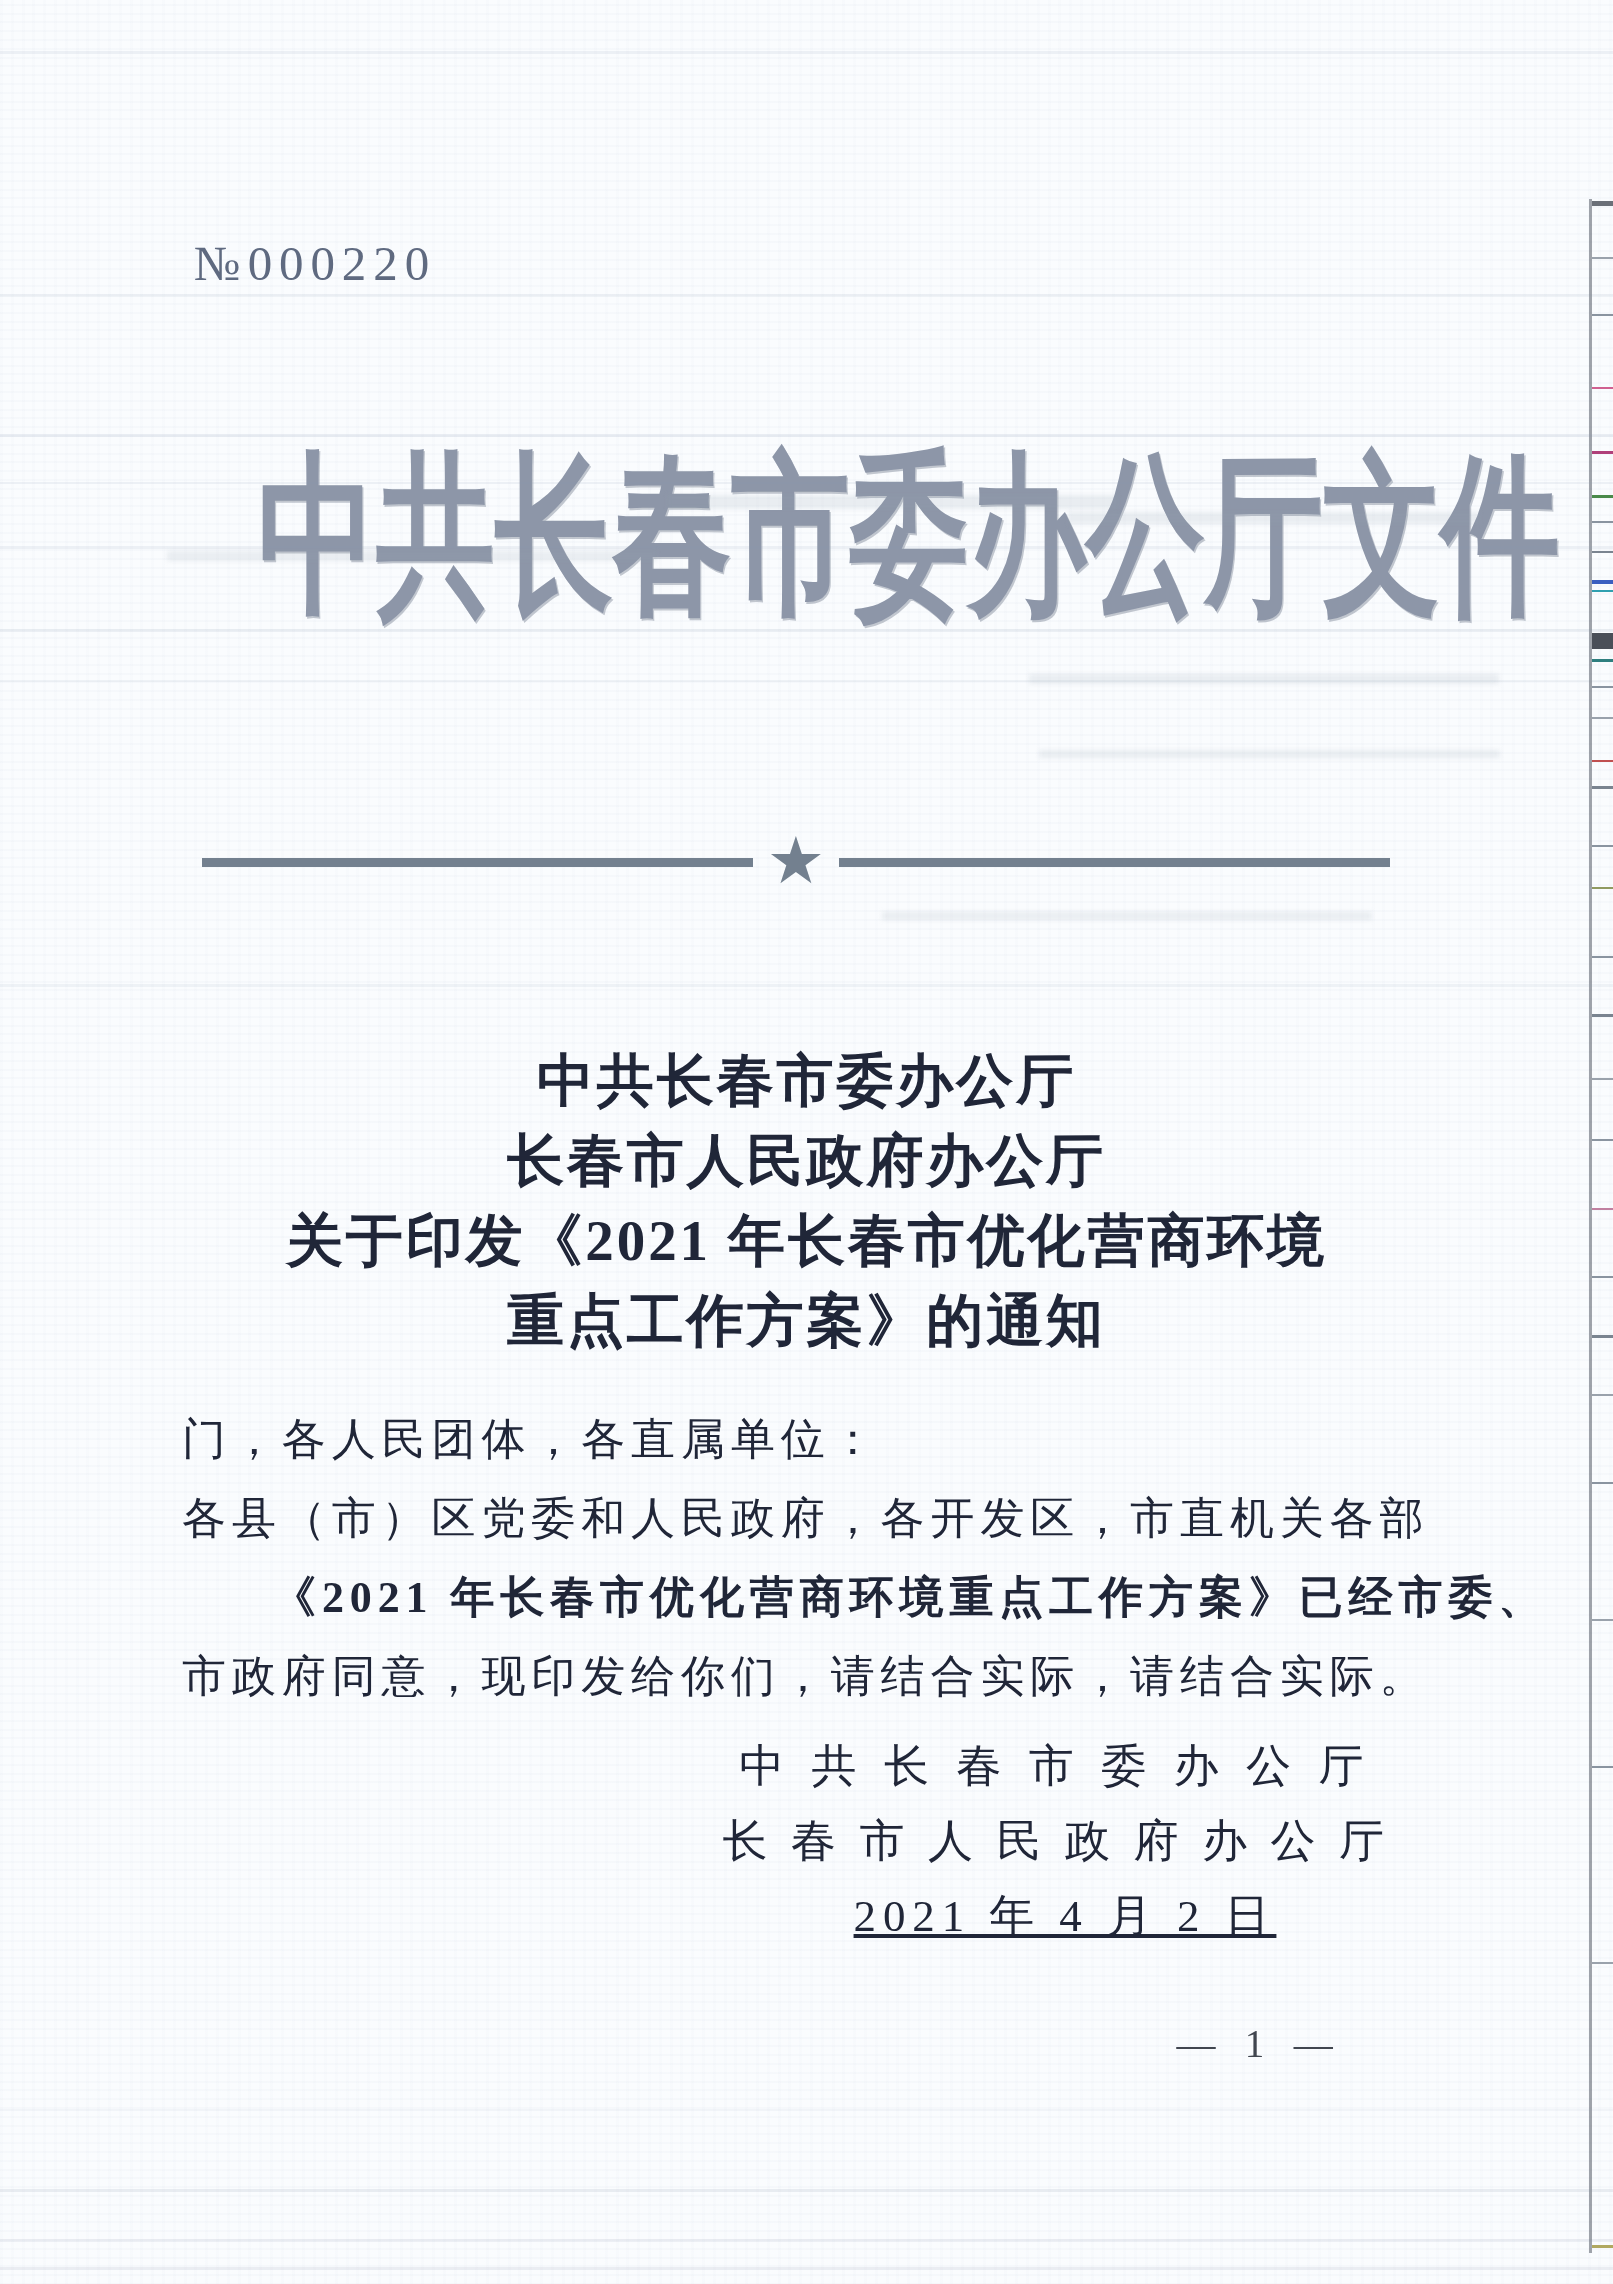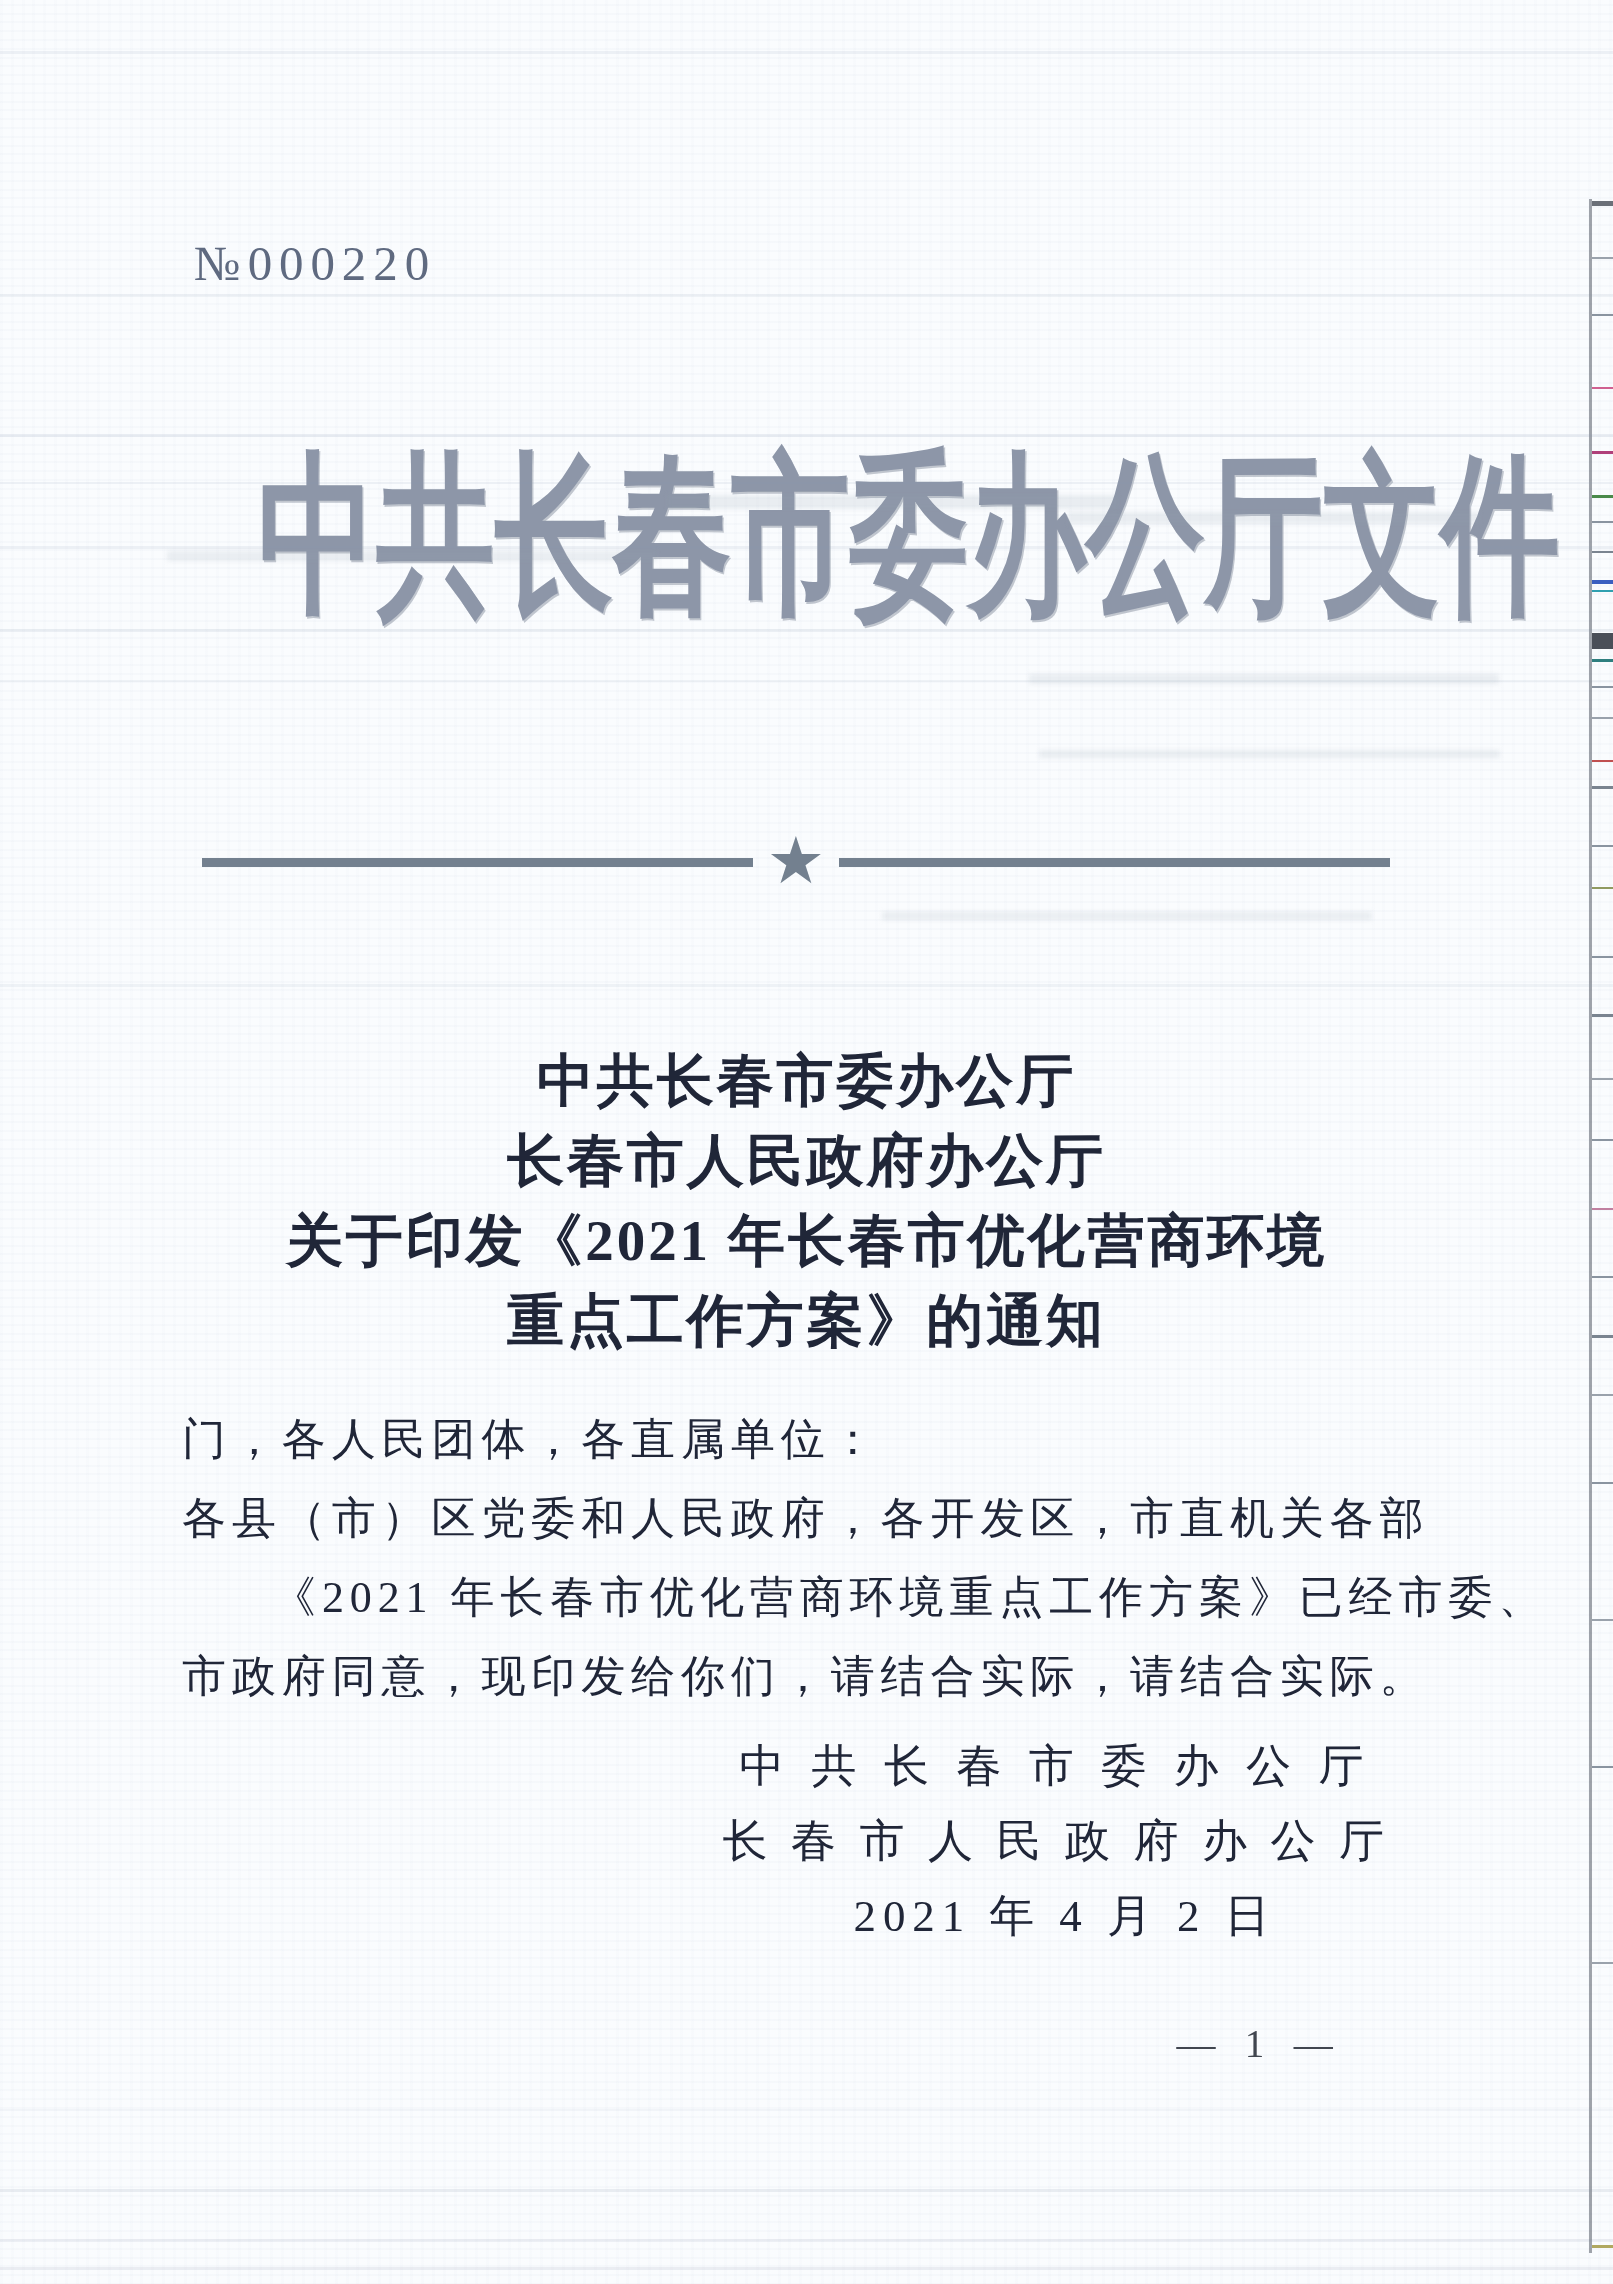--- a/index.html
+++ b/index.html
@@ -60,29 +60,29 @@
     text-align:center;color:var(--ink,#202638);
     font-size:57px;font-weight:bold;line-height:80px;
     letter-spacing:2.9px;white-space:nowrap;
   }
   .body-text{
     position:absolute;left:182px;top:1400px;width:1264px;
     color:var(--ink,#202638);
     font-size:44px;line-height:79px;letter-spacing:5.9px;
     white-space:nowrap;
   }
-  .body-text .indent{ text-indent:90px; }
+  .body-text .indent{ text-indent:90px;font-weight:bold; }
   .signature{
     position:absolute;left:673px;top:1729px;width:784px;
     text-align:center;color:var(--ink,#202638);
     font-size:45px;line-height:75px;white-space:nowrap;
   }
   .signature .org1{letter-spacing:27.4px;}
   .signature .org2{letter-spacing:23.5px;}
-  .signature .date{letter-spacing:6.9px;}
+  .signature .date{letter-spacing:6.9px;text-decoration:underline;}
   .page-number{
     position:absolute;left:1147px;top:2021px;width:225px;
     text-align:center;color:#41464f;
     font-size:39px;letter-spacing:9.8px;white-space:nowrap;
   }
   
   .noise-line{position:absolute;pointer-events:none;}
   .bleed{position:absolute;filter:blur(2.9px);pointer-events:none;}
   .edge-vline{
     position:absolute;left:1589px;top:199px;width:2.9px;height:2054px;

